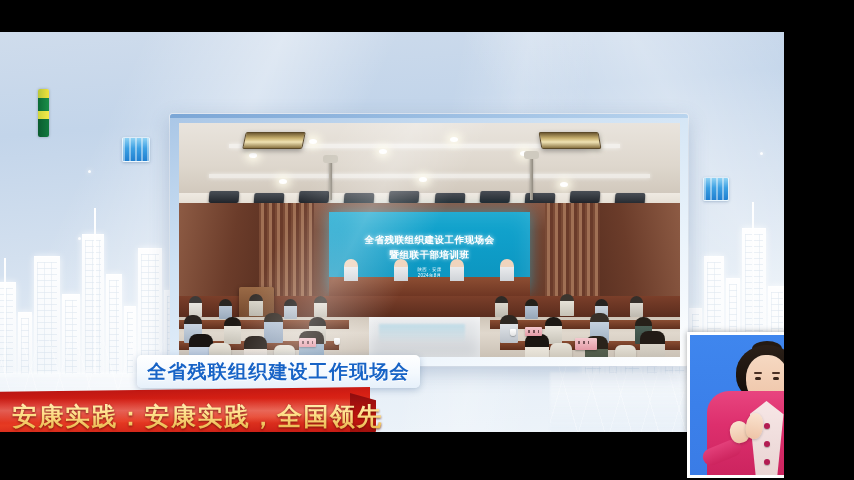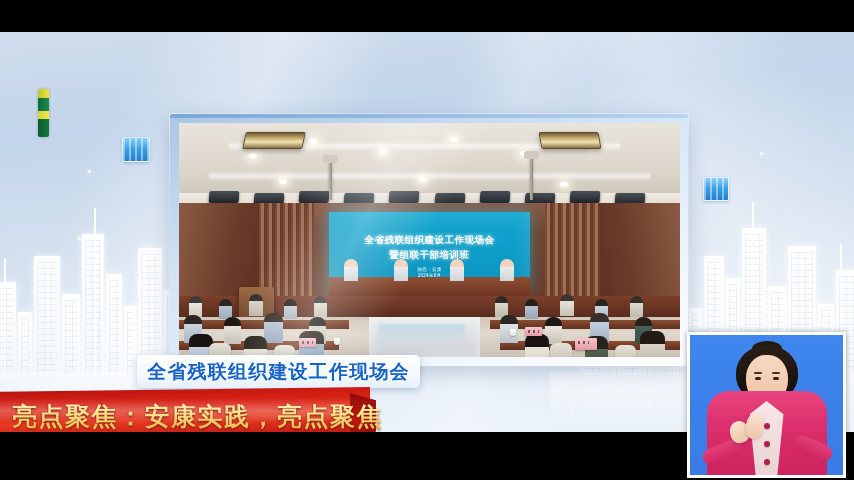--- a/index.html
+++ b/index.html
@@ -1,19 +1,19 @@
 <!DOCTYPE html>
 <html><head>
 <meta charset="utf-8">
 <style>
   * { margin:0; padding:0; box-sizing:border-box; }
   html,body { width:854px; height:480px; background:#000; overflow:hidden; }
   body { font-family:"Liberation Sans","DejaVu Sans",sans-serif; }
 
-  #screen { position:relative; width:854px; height:480px; background:#000; overflow:hidden; }
+  #screen { position:relative; width:784px; height:480px; background:#000; overflow:hidden; }
 
   
   .bar-top    { position:absolute; left:0; top:0;    width:854px; height:32px; background:#000; z-index:60; }
   .bar-bottom { position:absolute; left:0; top:432px; width:854px; height:48px; background:#000; z-index:60; }
 
   
   #video { position:absolute; left:0; top:32px; width:854px; height:400px; overflow:hidden;
            background:linear-gradient(175deg,#cfdcec 0%,#c3d5ea 22%,#d3e0ef 48%,#e4edf6 72%,#eef4fa 100%); }
 
   
@@ -383,21 +383,21 @@
     </div>
 
     <div id="pill">
       <span>全省残联组织建设工作现场会</span>
     </div>
 
     <div id="ribbon">
       <div class="rib-body"></div>
       <div class="rib-sheen"></div>
       <div class="rib-tail"></div>
-      <span>亮点聚焦：安康实践，亮点聚焦</span>
+      <span>安康实践：安康实践，全国领先</span>
     </div>
 
   </div>
 
   <div id="signbox">
     <div id="signfeed">
       <div class="si-bun"></div>
       <div class="si-hair"></div>
       <div class="si-face">
         <div class="si-brow l"></div>

